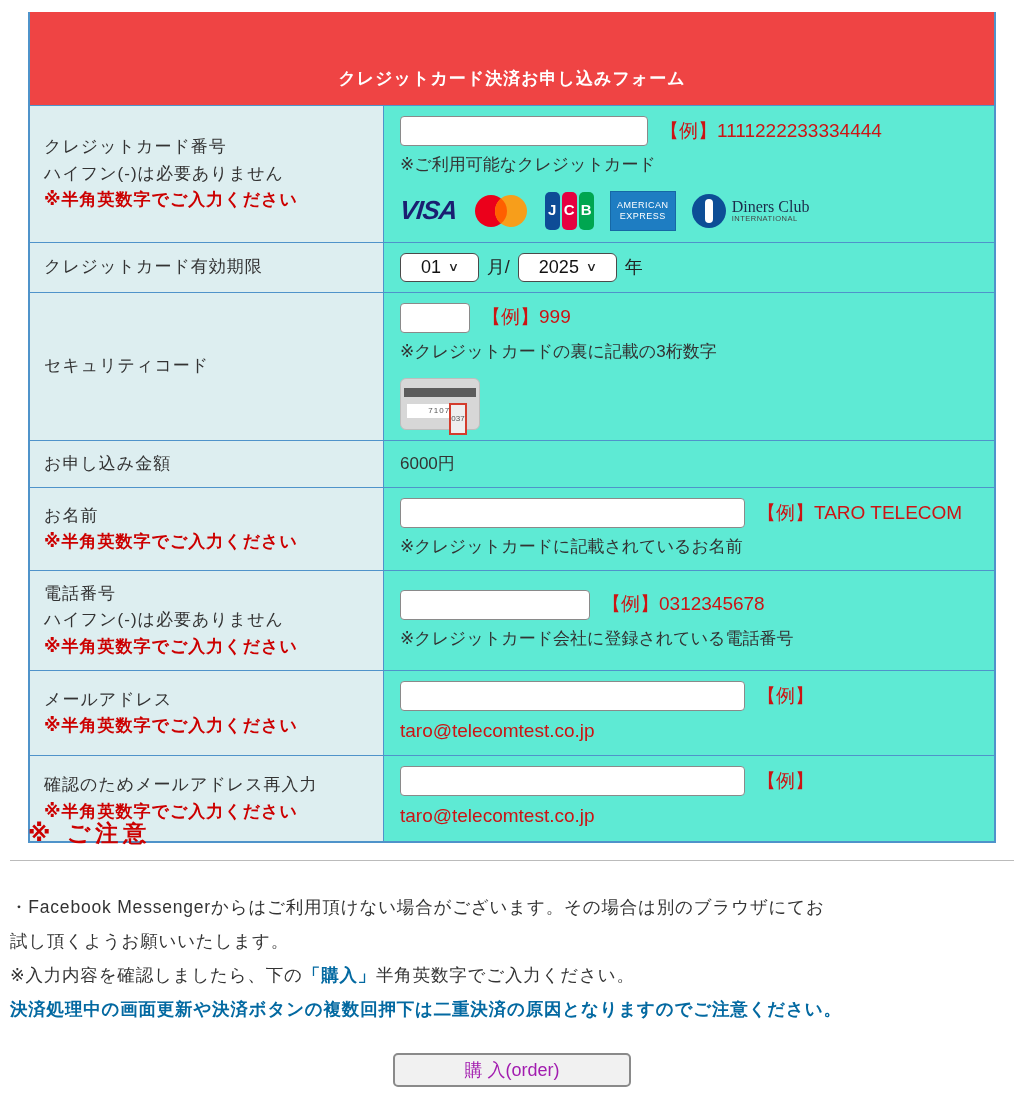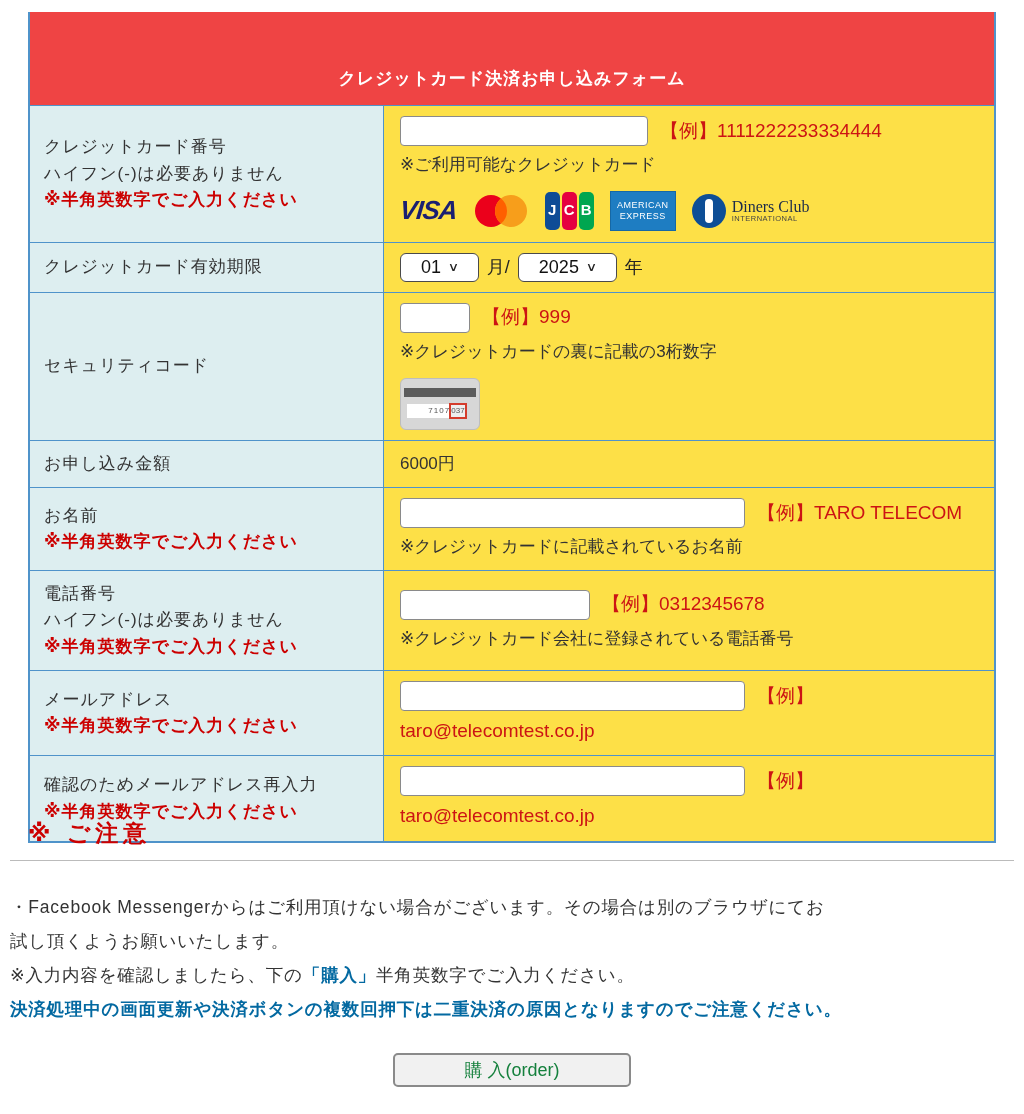--- a/index.html
+++ b/index.html
@@ -22,21 +22,21 @@
   }
   .form-header .title { color:#fff; font-weight:bold; font-size:17px; letter-spacing:1px; }
   .row { display:grid; grid-template-columns:354px 1fr; border-top:1px solid #4f93ca; }
   .cell-l {
     background:#ddeef0; padding:10px 12px 10px 14px;
     display:flex; flex-direction:column; justify-content:center;
     font-size:17px; line-height:1.55; letter-spacing:1px;
     border-right:1px solid #4f93ca;
   }
   .cell-r {
-    background:#fde047; padding:10px 12px 10px 16px;
+    background:#5eead4; padding:10px 12px 10px 16px;
     display:flex; flex-direction:column; justify-content:center;
     font-size:17px; line-height:1.5;
   }
   .h-card   { min-height:131px; }
   .h-expiry { min-height:46px; }
   .h-sec    { min-height:131px; }
   .h-amount { min-height:46px; }
   .h-name   { min-height:77px; }
   .h-phone  { min-height:96px; }
   .h-mail   { min-height:80px; }
@@ -99,21 +99,21 @@
     width:80px; height:52px; background:#d7d7d7; border-radius:6px;
     border:1px solid #bdbdbd; position:relative; margin-top:8px;
   }
   .cvv-stripe { position:absolute; left:3px; right:3px; top:9px; height:9px; background:#5c5c5c; }
   .cvv-sign {
     position:absolute; left:6px; top:25px; width:56px; height:14px; background:#fff;
     display:flex; align-items:center; justify-content:flex-end;
     font-size:8px; color:#555; padding-right:2px; letter-spacing:1px;
   }
   .cvv-box {
-    position:absolute; left:48px; top:24px; width:18px; height:16px;
+    position:absolute; left:48px; top:24px; width:18px; height:32px;
     border:2px solid #d43c2c; background:#eee;
     display:flex; align-items:center; justify-content:center;
     font-size:8px; color:#555;
   }
   
   .notice-heading {
     position:absolute; left:28px; top:818px;
     color:#cc0000; font-weight:bold; font-size:23px; letter-spacing:5px;
   }
   .notice-hr {
@@ -123,21 +123,21 @@
   .notice-body {
     position:absolute; left:10px; top:890px; width:1010px;
     font-size:17.5px; line-height:34px; letter-spacing:0.8px; color:#333;
   }
   .notice-body .nline { white-space:nowrap; }
   .hl-red { color:#0369a1; font-weight:bold; }
   
   .btn-wrap { position:absolute; left:0; top:1053px; width:1024px; text-align:center; }
   .order-btn {
     width:238px; height:34px; background:#f1f1f1; border:2px solid #8a8a8a;
-    border-radius:5px; font-size:18px; color:#15803d; cursor:pointer;
+    border-radius:5px; font-size:18px; color:#a21caf; cursor:pointer;
     font-family:"Liberation Sans","DejaVu Sans",sans-serif;
   }
 </style>
 </head>
 <body>
 
 <div class="form-table">
 
   <div class="form-header">
     <span class="title">クレジットカード決済お申し込みフォーム</span>

